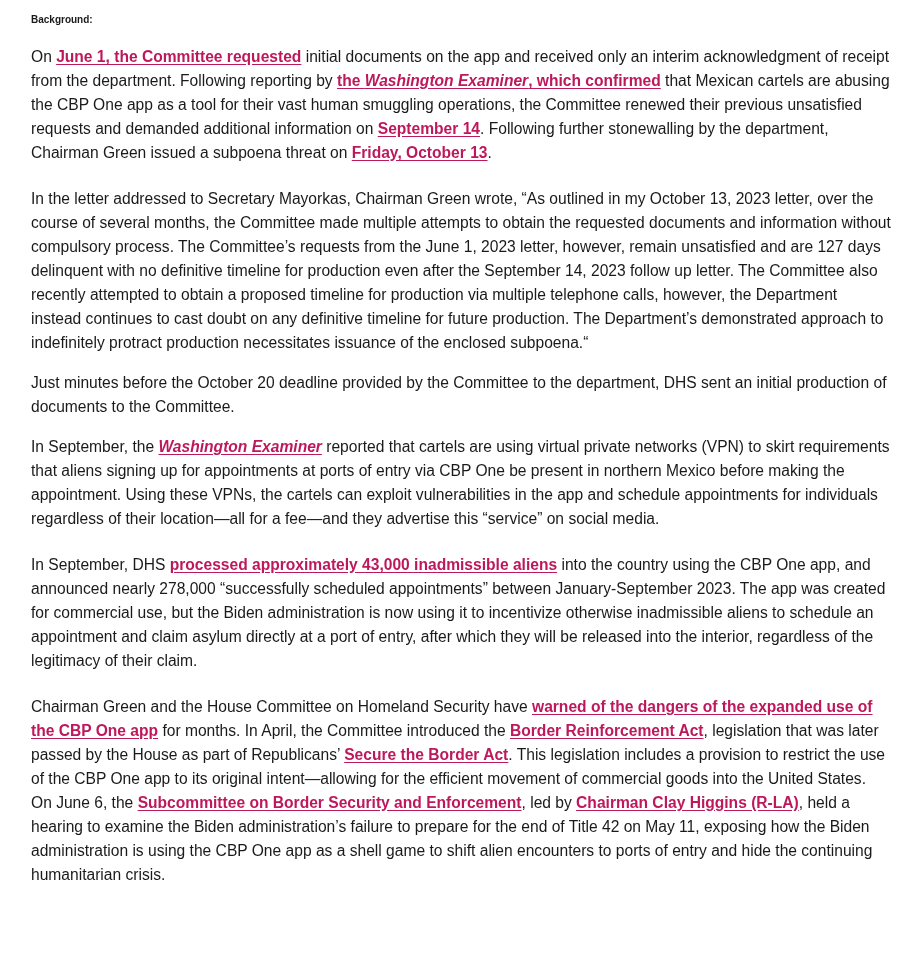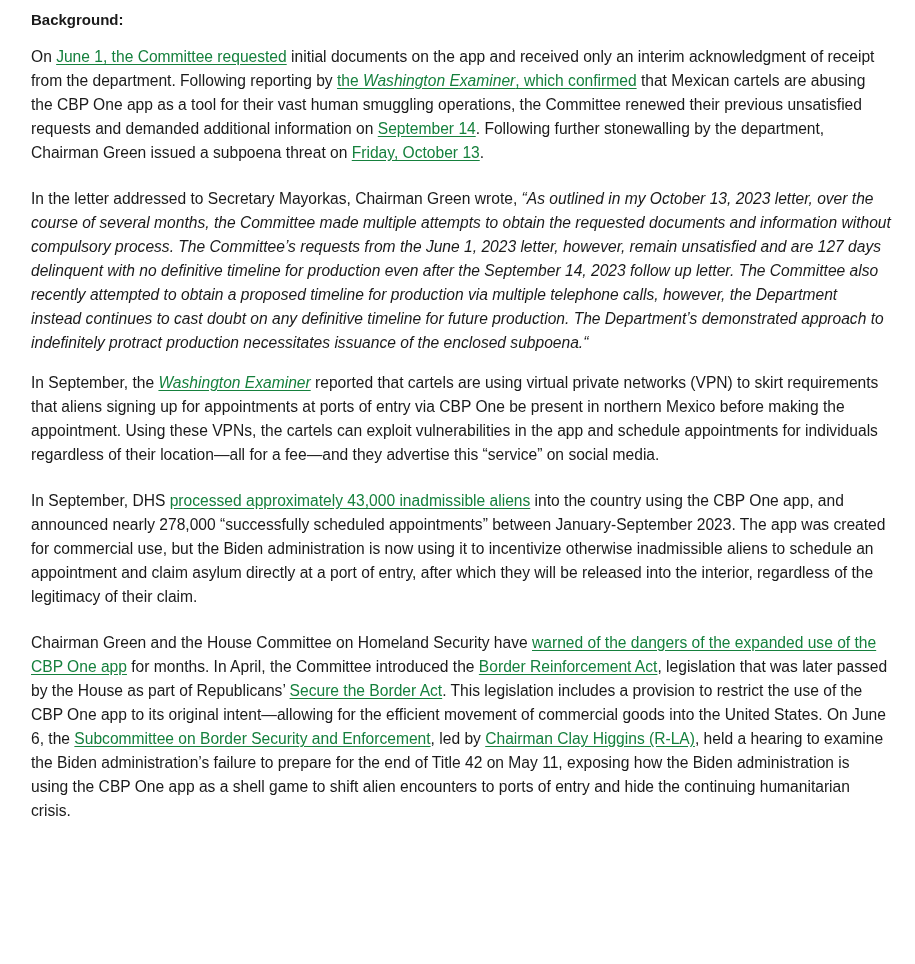--- a/index.html
+++ b/index.html
@@ -16,47 +16,48 @@
       font-size: 15.6px;
       line-height: 24px;
     }
     .doc {
       position: relative;
       padding: 8px 24px 0 31px;
     }
     .heading {
       font-weight: bold;
       margin: 0 0 13px 0;
-      font-size: 15px;
+      font-size: 10px;
     }
     p {
       margin: 0 0 16px 0;
     }
     p.gap-lg { margin-bottom: 22px; }
     a.link {
-      color: #15803d;
-      font-weight: normal;
+      color: #be185d;
+      font-weight: bold;
       text-decoration: underline;
       text-underline-offset: 2px;
     }
     a.link.italic { font-style: italic; }
     .lead-bold { font-weight: normal; }
-    .quote { font-style: italic; }
+    .quote { }
   </style>
 </head>
 <body>
 
 <div class="doc">
 
   <div class="heading">Background:</div>
 
   <p class="gap-lg"><span>On </span><a class="link"><span>June 1, the Committee requested</span></a><span> initial documents on the app and received only an interim acknowledgment of receipt from the department. Following reporting by </span><a class="link"><span>the </span><em>Washington Examiner</em><span>, which confirmed</span></a><span> that Mexican cartels are abusing the CBP One app as a tool for their vast human smuggling operations, the Committee renewed their previous unsatisfied requests and demanded additional information on </span><a class="link"><span>September 14</span></a><span>. Following further stonewalling by the department, Chairman Green issued a subpoena threat on </span><a class="link"><span>Friday, October 13</span></a><span>.</span></p>
 
   <p><span class="lead-bold">In the letter addressed to Secretary Mayorkas, Chairman Green wrote,</span><span class="quote"> “As outlined in my October 13, 2023 letter, over the course of several months, the Committee made multiple attempts to obtain the requested documents and information without compulsory process. The Committee’s requests from the June 1, 2023 letter, however, remain unsatisfied and are 127 days delinquent with no definitive timeline for production even after the September 14, 2023 follow up letter. The Committee also recently attempted to obtain a proposed timeline for production via multiple telephone calls, however, the Department instead continues to cast doubt on any definitive timeline for future production. The Department’s demonstrated approach to indefinitely protract production necessitates issuance of the enclosed subpoena.“</span></p>
 
+  <p>Just minutes before the October 20 deadline provided by the Committee to the department, DHS sent an initial production of documents to the Committee.</p>
 
   <p class="gap-lg"><span>In September, the </span><a class="link italic"><span>Washington Examiner</span></a><span> reported that cartels are using virtual private networks (VPN) to skirt requirements that aliens signing up for appointments at ports of entry via CBP One be present in northern Mexico before making the appointment. Using these VPNs, the cartels can exploit vulnerabilities in the app and schedule appointments for individuals regardless of their location—all for a fee—and they advertise this “service” on social media.</span></p>
 
   <p class="gap-lg"><span>In September, DHS </span><a class="link"><span>processed approximately 43,000 inadmissible aliens</span></a><span> into the country using the CBP One app, and announced nearly 278,000 “successfully scheduled appointments” between January-September 2023. The app was created for commercial use, but the Biden administration is now using it to incentivize otherwise inadmissible aliens to schedule an appointment and claim asylum directly at a port of entry, after which they will be released into the interior, regardless of the legitimacy of their claim.</span></p>
 
   <p><span>Chairman Green and the House Committee on Homeland Security have </span><a class="link"><span>warned of the dangers of the expanded use of the CBP One app</span></a><span> for months. In April, the Committee introduced the </span><a class="link"><span>Border Reinforcement Act</span></a><span>, legislation that was later passed by the House as part of Republicans’ </span><a class="link"><span>Secure the Border Act</span></a><span>. This legislation includes a provision to restrict the use of the CBP One app to its original intent—allowing for the efficient movement of commercial goods into the United States. On June 6, the </span><a class="link"><span>Subcommittee on Border Security and Enforcement</span></a><span>, led by </span><a class="link"><span>Chairman Clay Higgins (R-LA)</span></a><span>, held a hearing to examine the Biden administration’s failure to prepare for the end of Title 42 on May 11, exposing how the Biden administration is using the CBP One app as a shell game to shift alien encounters to ports of entry and hide the continuing humanitarian crisis.</span></p>
 
 </div>
 
 </body></html>

